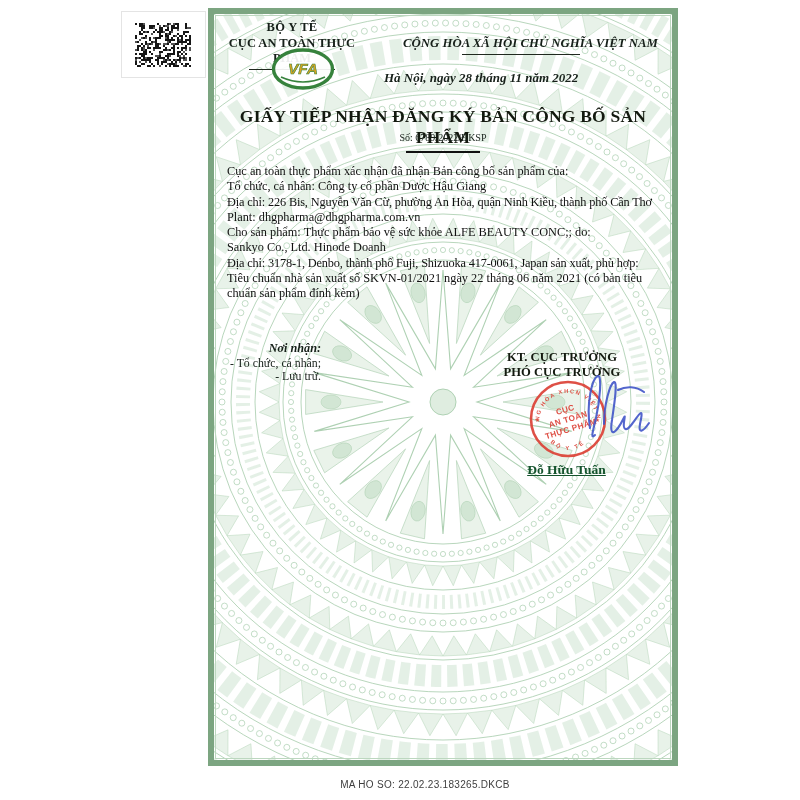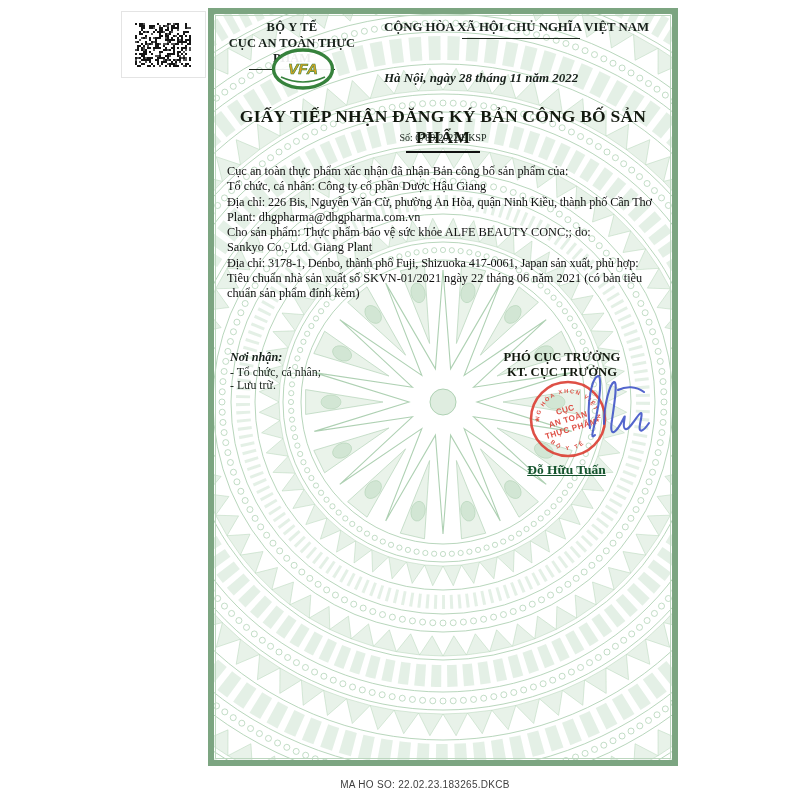--- a/index.html
+++ b/index.html
@@ -19,21 +19,21 @@
   .pattern { position:absolute; left:0; top:0; width:458px; height:746px; z-index:1; }
   .content { position:absolute; inset:0; z-index:4; color:#17201a; }
 
   
   .hdr-left { position:absolute; left:2px; top:6px; width:152px; text-align:center; }
   .hdr-left .l1 { font-weight:bold; font-size:12.5px; letter-spacing:.3px; }
   .hdr-left .l2 { font-weight:bold; font-size:12.5px; margin-top:1px; }
   .rule-sm { height:1px; background:#20291f; margin:3px auto 0 auto; }
   .hdr-left .rule-sm { width:86px; }
   .logo { position:absolute; left:57px; top:33px; }
-  .hdr-right { position:absolute; left:170px; top:6px; width:274px; text-align:left; }
+  .hdr-right { position:absolute; left:170px; top:22px; width:274px; text-align:right;font-style:italic; }
   .hdr-right .l1 { font-weight:bold; font-size:12.8px; }
   .hdr-right .l2 { font-weight:bold; font-size:12.2px; margin-top:2px; }
   .hdr-right .rule-sm { width:118px; }
   .date-line { position:absolute; left:170px; top:56px; width:274px; text-align:left;
     font-style:italic; font-weight:bold; font-size:13px; }
 
   
   .title { position:absolute; left:0; top:92px; width:458px; text-align:center;
     font-weight:bold; font-size:17.5px; letter-spacing:.2px; color:#13190f; }
   .doc-no { position:absolute; left:0; top:118px; width:458px; text-align:center; font-size:10px; }
@@ -41,21 +41,21 @@
 
   
   .body-text { position:absolute; left:13px; top:150px; width:437px;
     font-size:12.3px; line-height:15.3px; color:#101010; }
   .body-text .row { position:relative; }
   .body-text .fax { position:absolute; left:224px; }
   .body-text .tight { letter-spacing:-0.15px; white-space:nowrap; }
   .body-text .disclaimer { margin-top:4px; }
 
   
-  .recipients { position:absolute; left:16px; top:337px; font-size:11.8px; line-height:13.5px; }
+  .recipients { position:absolute; left:16px; top:328px; font-size:11.8px; line-height:13.5px;text-align:right; }
   .rec-label { font-weight:bold; font-style:italic; font-size:12.2px; margin-bottom:1px; }
   .sign-block { position:absolute; left:258px; top:336px; width:180px; text-align:center;
     font-weight:bold; font-size:12.6px; line-height:14.5px; color:#13190f; }
   .stamp { position:absolute; left:313px; top:364px; }
   .autograph { position:absolute; left:360px; top:348px; }
   .signer { position:absolute; left:280px; top:448px; width:145px; text-align:center;
     font-weight:bold; font-size:13.5px; color:#14532d;text-decoration:underline; }
 
   
   .footer-code { position:absolute; left:425px; top:779px; transform:translateX(-50%);
@@ -1792,34 +1792,34 @@
       <div class="title">GIẤY TIẾP NHẬN ĐĂNG KÝ BẢN CÔNG BỐ SẢN PHẨM</div>
       <div class="doc-no">Số: 6789/2022/ĐKSP</div>
       <div class="rule-title"></div>
 
       <div class="body-text">
         <div>Cục an toàn thực phẩm xác nhận đã nhận Bản công bố sản phẩm của:</div>
         <div>Tổ chức, cá nhân: Công ty cổ phần Dược Hậu Giang</div>
         <div class="tight">Địa chỉ: 226 Bis, Nguyễn Văn Cừ, phường An Hòa, quận Ninh Kiều, thành phố Cần Thơ</div>
         <div>Plant: dhgpharma@dhgpharma.com.vn</div>
         <div>Cho sản phẩm: Thực phẩm bảo vệ sức khỏe ALFE BEAUTY CONC;; do:</div>
-        <div>Sankyo Co., Ltd. Giang Plant</div>
+        <div>Sankyo Co., Ltd. Hinode Doanh</div>
         <div class="tight">Địa chỉ: 3178-1, Denbo, thành phố Fuji, Shizuoka 417-0061, Japan sản xuất, phù hợp:</div>
         <div>Tiêu chuẩn nhà sản xuất số SKVN-01/2021 ngày 22 tháng 06 năm 2021 (có bản tiêu chuẩn sản phẩm đính kèm)</div>
       </div>
 
       <div class="recipients">
         <div class="rec-label">Nơi nhận:</div>
         <div>- Tổ chức, cá nhân;</div>
         <div>- Lưu trữ.</div>
       </div>
 
       <div class="sign-block">
+        <div>KT. CỤC TRƯỞNG</div>
         <div>PHÓ CỤC TRƯỞNG</div>
-        <div>KT. CỤC TRƯỞNG</div>
       </div>
 
       <svg class="stamp" width="82" height="82" viewBox="0 0 82 82" opacity="0.92">
         <defs>
           <path id="arcTop" d="M 12,44 A 29,29 0 0 1 70,44"></path>
           <path id="arcBot" d="M 17,48 A 24,24 0 0 0 65,48"></path>
         </defs>
         <circle cx="41" cy="41" r="37" fill="none" stroke="#dc4237" stroke-width="2.6"></circle>
         <text class="ring"><textPath href="#arcTop" startOffset="50%" text-anchor="middle">CỘNG HÒA XHCN VIỆT NAM</textPath></text>
         <text class="ring" style="letter-spacing:2.4px"><textPath href="#arcBot" startOffset="50%" text-anchor="middle">BỘ Y TẾ</textPath></text>

